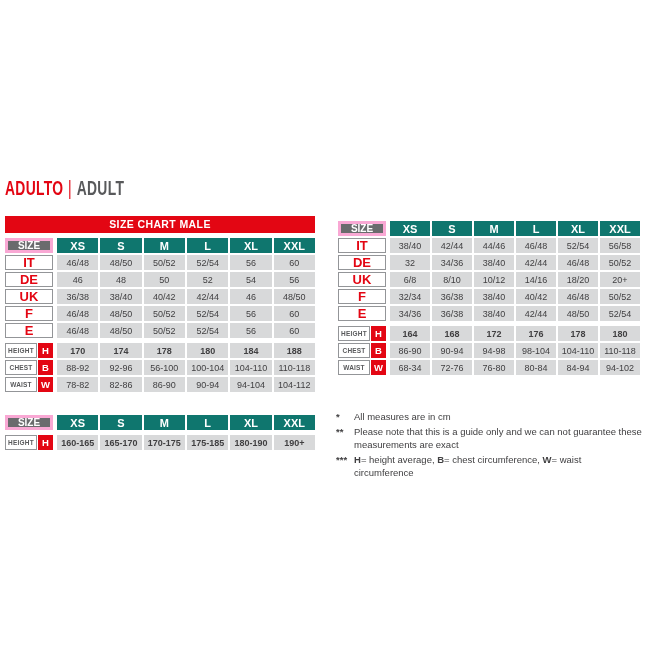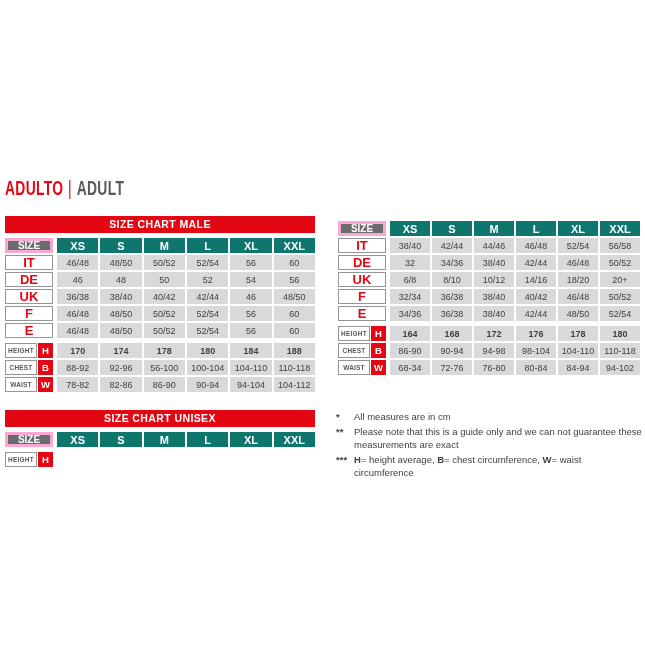--- a/index.html
+++ b/index.html
@@ -341,41 +341,48 @@
               <div class="cell">76-80</div>
               <div class="cell">80-84</div>
               <div class="cell">84-94</div>
               <div class="cell">94-102</div>
             </div>
           </div>
         </div>
       </div>
     </div>
   <div class="size-table" id="tbl-unisex">
-      <div class="tbl-title">SIZE CHART UNISEX</div>
       <div class="rows">
         <div class="row hdr">
           <div class="lbl-wrap">
             <div class="corner">SIZE</div>
           </div>
           <div class="cells">
             <div class="cell">XS</div>
             <div class="cell">S</div>
             <div class="cell">M</div>
             <div class="cell">L</div>
             <div class="cell">XL</div>
             <div class="cell">XXL</div>
           </div>
         </div>
         <div class="measures">
           <div class="row boldvals">
             <div class="lbl-wrap">
               <div class="mlabel">HEIGHT</div>
               <div class="badge">H</div>
             </div>
+            <div class="cells">
+              <div class="cell">160-165</div>
+              <div class="cell">165-170</div>
+              <div class="cell">170-175</div>
+              <div class="cell">175-185</div>
+              <div class="cell">180-190</div>
+              <div class="cell">190+</div>
+            </div>
           </div>
         </div>
       </div>
     </div>
 
   <div class="footnotes">
       <div class="fn">
         <span class="marker">*</span>
         <div class="txt"><span>All measures are in cm</span></div>
       </div>

